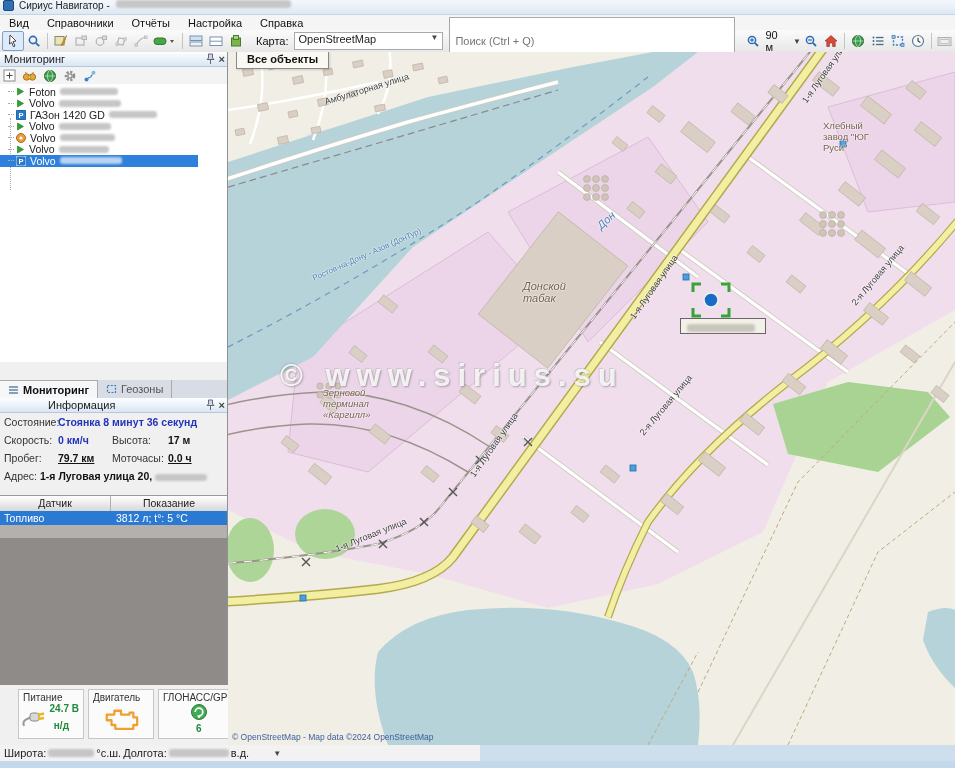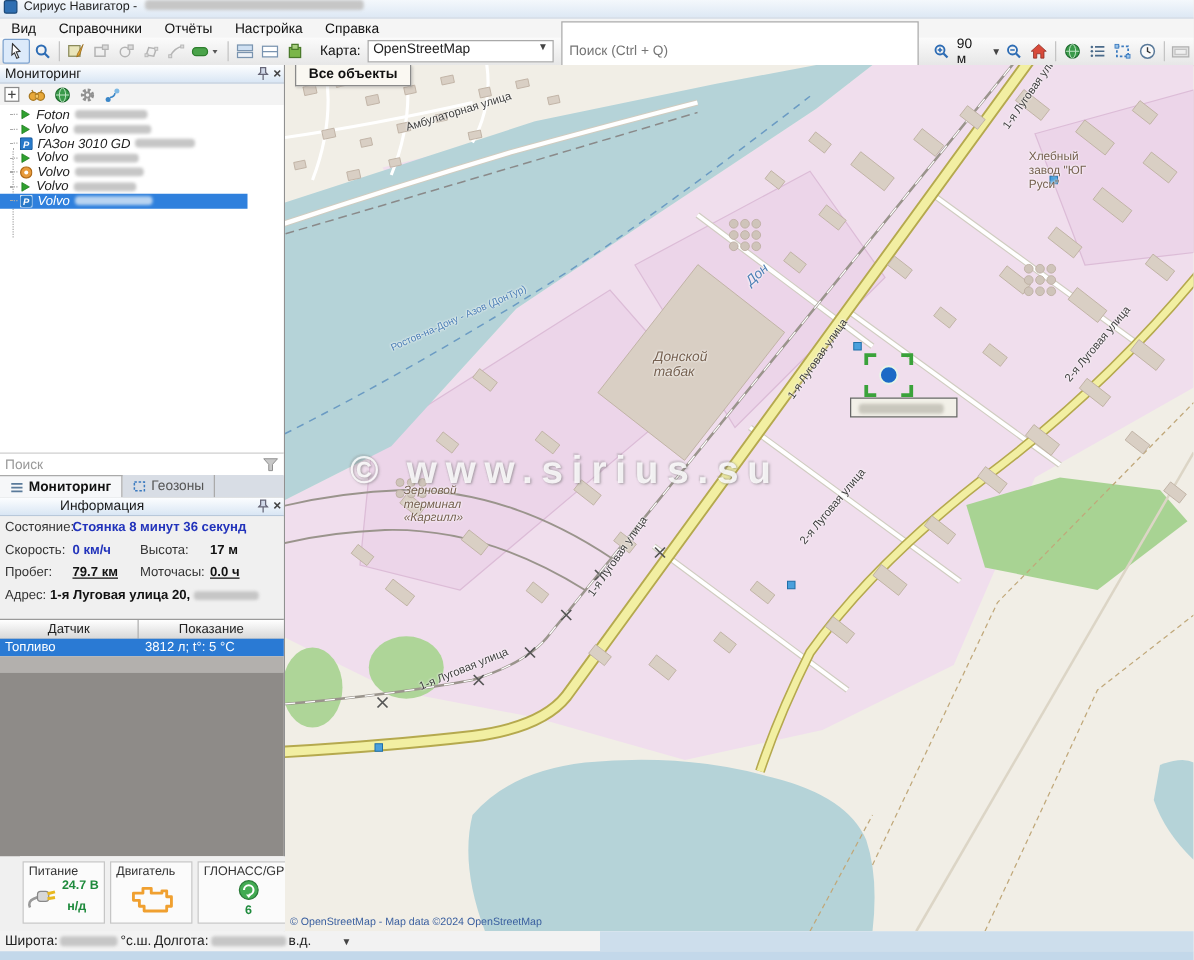--- a/index.html
+++ b/index.html
@@ -25,21 +25,21 @@
              font-size:11px;font-family:"Liberation Sans",sans-serif;}
   
   .sidebar{left:0;top:52px;width:227px;height:693px;background:#f0f0f0;border-right:1px solid #909090;}
   .phead{position:absolute;left:0;width:227px;height:15px;background:linear-gradient(#fdfeff,#d9e6f4);
          border-bottom:1px solid #b8c8da;display:flex;align-items:center;padding-left:4px;box-sizing:border-box;color:#1a1a1a;}
   .phead .tools{position:absolute;right:2px;top:1px;display:flex;gap:4px;align-items:center;}
   .xbtn{color:#444;font-weight:bold;font-size:11px;line-height:11px;}
   .tree-toolbar{position:absolute;left:0;top:15px;width:227px;height:17px;background:#f3f3f3;
                 display:flex;align-items:center;gap:6px;padding-left:3px;box-sizing:border-box;}
   .tree{position:absolute;left:0;top:32px;width:227px;height:278px;background:#fff;}
-  .vrow{position:absolute;left:0;width:198px;height:11.5px;display:flex;align-items:center;font-size:10.5px;color:#222;font-style:italic;}
+  .vrow{position:absolute;left:0;width:198px;height:11.5px;display:flex;align-items:center;font-size:10.5px;color:#222;}
   .vrow .tick{width:6px;border-top:1px dotted #aaa;margin:0 2px 0 8px;}
   .vrow .nm{margin:0 4px;white-space:nowrap;}
   .vrow.sel{background:#2f80dd;color:#fff;}
   .vrow.sel .smudge{background:#b9d4f1;}
   .treeline{position:absolute;left:10px;top:34px;height:72px;border-left:1px dotted #aaa;}
   .searchrow{position:absolute;left:0;top:310px;width:227px;height:18px;background:#fff;
              border-top:1px solid #cfcfcf;display:flex;align-items:center;color:#999;}
   .searchrow .txt{padding-left:4px;flex:1;}
   .subtabs{position:absolute;left:0;top:328px;width:227px;height:18px;background:#d8dde5;border-bottom:1px solid #aaa;display:flex;}
   .stab{display:flex;align-items:center;gap:4px;padding:0 8px;border-right:1px solid #aaa;color:#555;}
@@ -303,21 +303,21 @@
         </svg>
       <span class="nm">Volvo</span>
       <span class="smudge" style="width:62px;height:7px;"></span>
     </div>
     <div class="vrow" style="top:25px;">
       <span class="tick"></span>
       <svg width="10" height="10">
           <rect width="10" height="10" rx="2" fill="#2779c9" stroke="#1a5a9a"></rect>
           <text x="5" y="8" font-size="7.5" fill="#fff" text-anchor="middle" font-weight="bold" font-family="Liberation Sans, sans-serif">P</text>
         </svg>
-      <span class="nm">ГАЗон 3010 GD</span>
+      <span class="nm">ГАЗон 1420 GD</span>
       <span class="smudge" style="width:48px;height:7px;"></span>
     </div>
     <div class="vrow" style="top:36.5px;">
       <span class="tick"></span>
       <svg width="9" height="9">
           <path d="M1.5 1 L7.5 4.5 L1.5 8 Z" fill="#2fa12f" stroke="#1c7a1c" stroke-width="0.6"></path>
         </svg>
       <span class="nm">Volvo</span>
       <span class="smudge" style="width:52px;height:7px;"></span>
     </div>
@@ -342,26 +342,20 @@
       <span class="tick"></span>
       <svg width="10" height="10">
           <rect width="10" height="10" rx="2" fill="#2779c9" stroke="#cfe2f5"></rect>
           <text x="5" y="8" font-size="7.5" fill="#fff" text-anchor="middle" font-weight="bold" font-family="Liberation Sans, sans-serif">P</text>
         </svg>
       <span class="nm">Volvo</span>
       <span class="smudge" style="width:62px;height:7px;"></span>
     </div>
   </div>
 
-  <div class="searchrow">
-    <span class="txt">Поиск</span>
-    <svg width="13" height="12" style="margin-right:4px;">
-        <path d="M1 1 L12 1 L8 5.5 L8 10.5 L5 10.5 L5 5.5 Z" fill="#c8c8c8" stroke="#909090" stroke-width="0.8"></path>
-      </svg>
-  </div>
 
   <div class="subtabs">
     <span class="stab active">
       <svg width="11" height="10">
           <line x1="1" y1="2" x2="10" y2="2" stroke="#5a7a9a" stroke-width="1.4"></line>
           <line x1="1" y1="5" x2="10" y2="5" stroke="#5a7a9a" stroke-width="1.4"></line>
           <line x1="1" y1="8" x2="10" y2="8" stroke="#5a7a9a" stroke-width="1.4"></line>
         </svg>
       <span>Мониторинг</span>
     </span>

